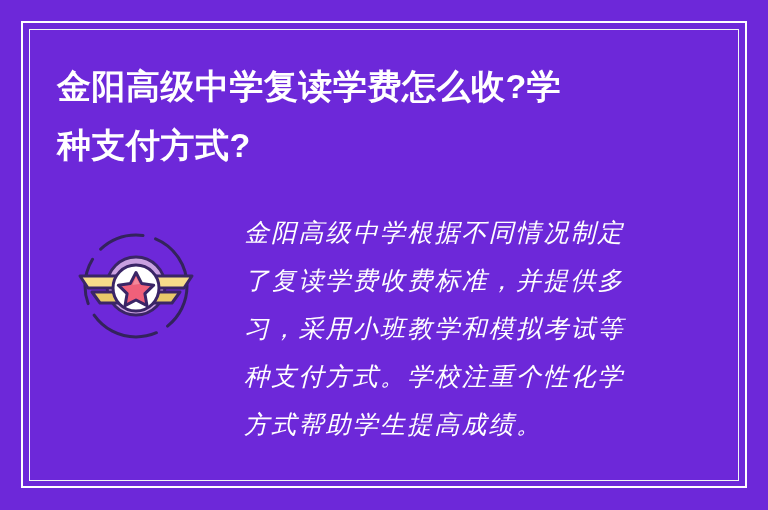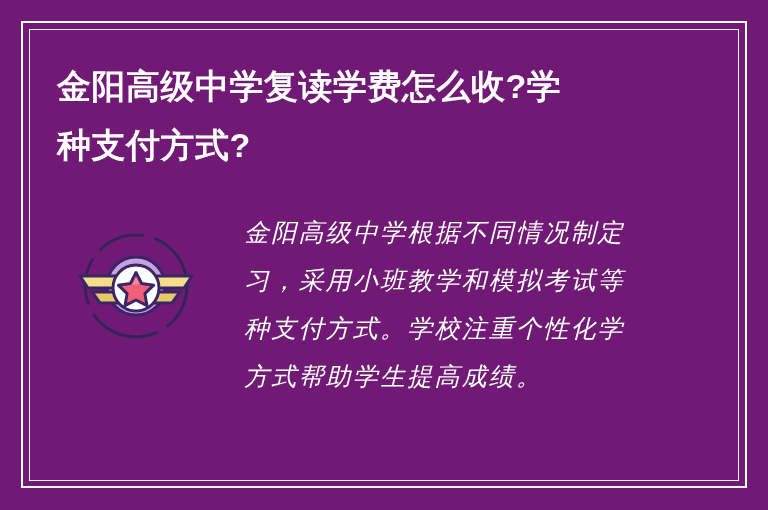--- a/index.html
+++ b/index.html
@@ -8,21 +8,21 @@
     background: #0d4a2e;
   }
   body {
     font-family: "Liberation Sans", sans-serif;
   }
 
   .poster {
     position: relative;
     width: 768px;
     height: 510px;
-    background: #701a75;
+    background: #6d28d9;
     overflow: hidden;
   }
 
   
   .frame-outer {
     position: absolute;
     left: 21px;
     top: 21px;
     width: 726px;
     height: 467px;
@@ -127,18 +127,19 @@
                L 51.0 81.7
                L 53.1 69.7
                L 44.3 61.2
                L 56.4 59.4 Z" fill="#f0607a" stroke="#3a2566" stroke-width="3" stroke-linejoin="round"></path>
       <path d="M 62 53 L 65.6 60 L 58.5 61 Z" fill="#f4889a" stroke="none"></path>
     </svg>
   </div>
 
   <div class="bodycopy">
     <span class="body-line">金阳高级中学根据不同情况制定</span>
+    <span class="body-line">了复读学费收费标准，并提供多</span>
     <span class="body-line">习，采用小班教学和模拟考试等</span>
     <span class="body-line">种支付方式。学校注重个性化学</span>
     <span class="body-line">方式帮助学生提高成绩。</span>
   </div>
 
 </div>
 
 </body></html>

